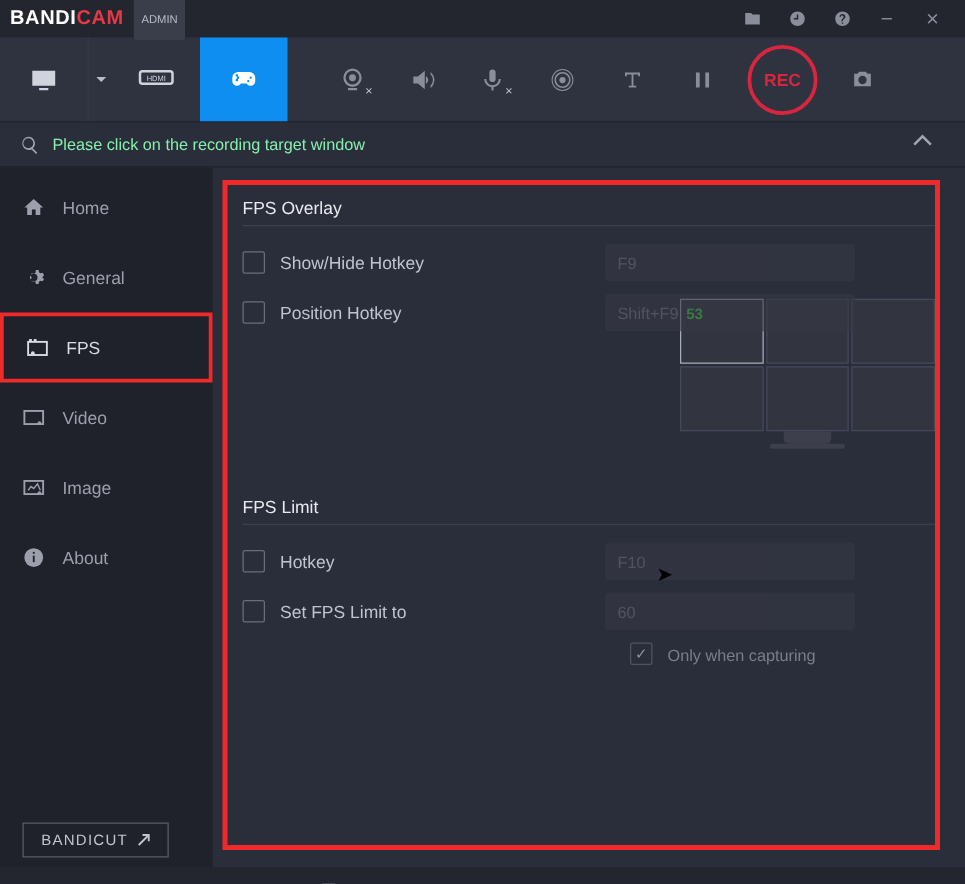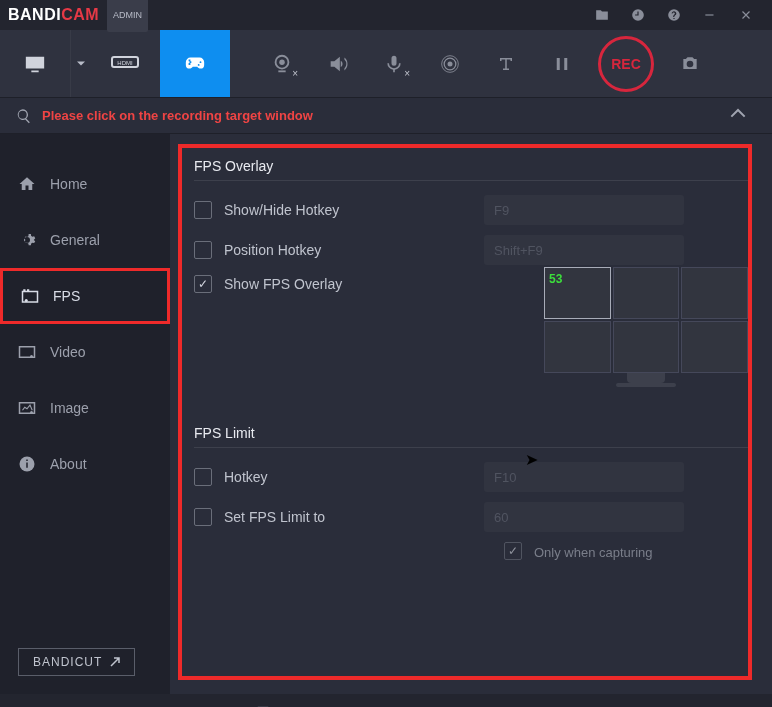--- a/index.html
+++ b/index.html
@@ -14,28 +14,28 @@
 .titlebar-icon svg { width: 14px; height: 14px; }
 .toolbar { height: 68px; background: #2f323f; display: flex; align-items: stretch; border-bottom: 1px solid #1e2029; }
 .mode-btn { width: 70px; display: flex; align-items: center; justify-content: center; color: #d0d3dc; position: relative; }
 .mode-btn.active { background: #0e8ef0; color: #fff; }
 .mode-dd { width: 20px; display: flex; align-items: center; justify-content: center; border-left: 1px solid #383b47; }
 .tool-icon { width: 56px; display: flex; align-items: center; justify-content: center; color: #8a8e9a; position: relative; }
 .tool-icon .x { position: absolute; bottom: 18px; right: 12px; font-size: 10px; color: #c0c3cc; }
 .rec-circle { width: 56px; height: 56px; border-radius: 50%; border: 3px solid #d7263d; display: flex; align-items: center; justify-content: center; color: #d7263d; font-weight: bold; font-size: 14px; margin: 6px 8px; }
 .search-row { height: 36px; background: #2a2d3a; display: flex; align-items: center; padding: 0 16px; border-bottom: 1px solid #1e2029; }
 .search-row svg { width: 16px; height: 16px; margin-right: 10px; color: #a0a4b0; }
-.search-text { flex: 1; color: #ef4444; font-size: 13px; font-weight: bold; }
+.search-text { flex: 1; color: #86efac; font-size: 13px; }
 .collapse { color: #8a8e9a; }
 .main { display: flex; height: 560px; }
-.sidebar { width: 188px; background: #1f212b; padding-top: 22px; position: relative; }
+.sidebar { width: 188px; background: #1f212b; padding-top: 4px; position: relative; }
 .sb-item { display: flex; align-items: center; height: 56px; padding: 0 18px; color: #9ca0ac; font-size: 14px; cursor: pointer; }
 .sb-item.active { color: #d8dce6; border: 3px solid #ee2a2a; }
 .sb-item svg, .sb-item .sb-ico { width: 18px; height: 18px; margin-right: 14px; }
-.bandicut { position: absolute; bottom: 18px; left: 18px; border: 1px solid #5a5e6a; padding: 6px 14px; font-size: 12px; letter-spacing: 1px; color: #c0c4ce; display: flex; align-items: center; gap: 8px; }
+.bandicut { position: absolute; bottom: 8px; left: 18px; border: 1px solid #5a5e6a; padding: 6px 14px; font-size: 12px; letter-spacing: 1px; color: #c0c4ce; display: flex; align-items: center; gap: 8px; }
 .content { flex: 1; position: relative; padding: 16px 24px; }
 .content-highlight { position: absolute; left: 8px; top: 10px; right: 20px; bottom: 14px; border: 4px solid #ee2a2a; pointer-events: none; }
 .section-title { font-weight: normal; color: #e8eaf0; font-size: 14px; margin: 8px 0 6px; }
 .hr { height: 1px; background: #3d404c; margin: 4px 0 14px; }
 .row { display: flex; align-items: center; margin-bottom: 10px; }
 .checkbox { width: 18px; height: 18px; border: 1.5px solid #6a6e7a; border-radius: 2px; margin-right: 12px; display: flex; align-items: center; justify-content: center; color: #d0d3dc; font-size: 12px; }
 .checkbox.checked::after { content: "✓"; }
 .row-label { color: #c0c4ce; font-size: 14px; flex: 0 0 260px; }
 .input-box { flex: 0 0 200px; background: #363945; height: 30px; border-radius: 3px; display: flex; align-items: center; padding: 0 10px; color: #6a6e7a; font-size: 13px; }
 .input-box.dim { opacity: 0.6; }
@@ -229,24 +229,20 @@
     <div class="row">
       <div class="checkbox"></div>
       <div class="row-label">Show/Hide Hotkey</div>
       <div class="input-box dim">F9</div>
     </div>
     <div class="row">
       <div class="checkbox"></div>
       <div class="row-label">Position Hotkey</div>
       <div class="input-box dim">Shift+F9</div>
     </div>
-    <div class="row">
-      <div class="checkbox checked"></div>
-      <div class="row-label">Show FPS Overlay</div>
-    </div>
 
     <div class="pos-grid" style="margin-top:-36px;padding-left:40px;">
       <div class="pos-monitor">
         <div class="pos-cell sel">
             <div class="fps">53</div>
           </div>
         <div class="pos-cell"></div>
         <div class="pos-cell"></div>
         <div class="pos-cell"></div>
         <div class="pos-cell"></div>

